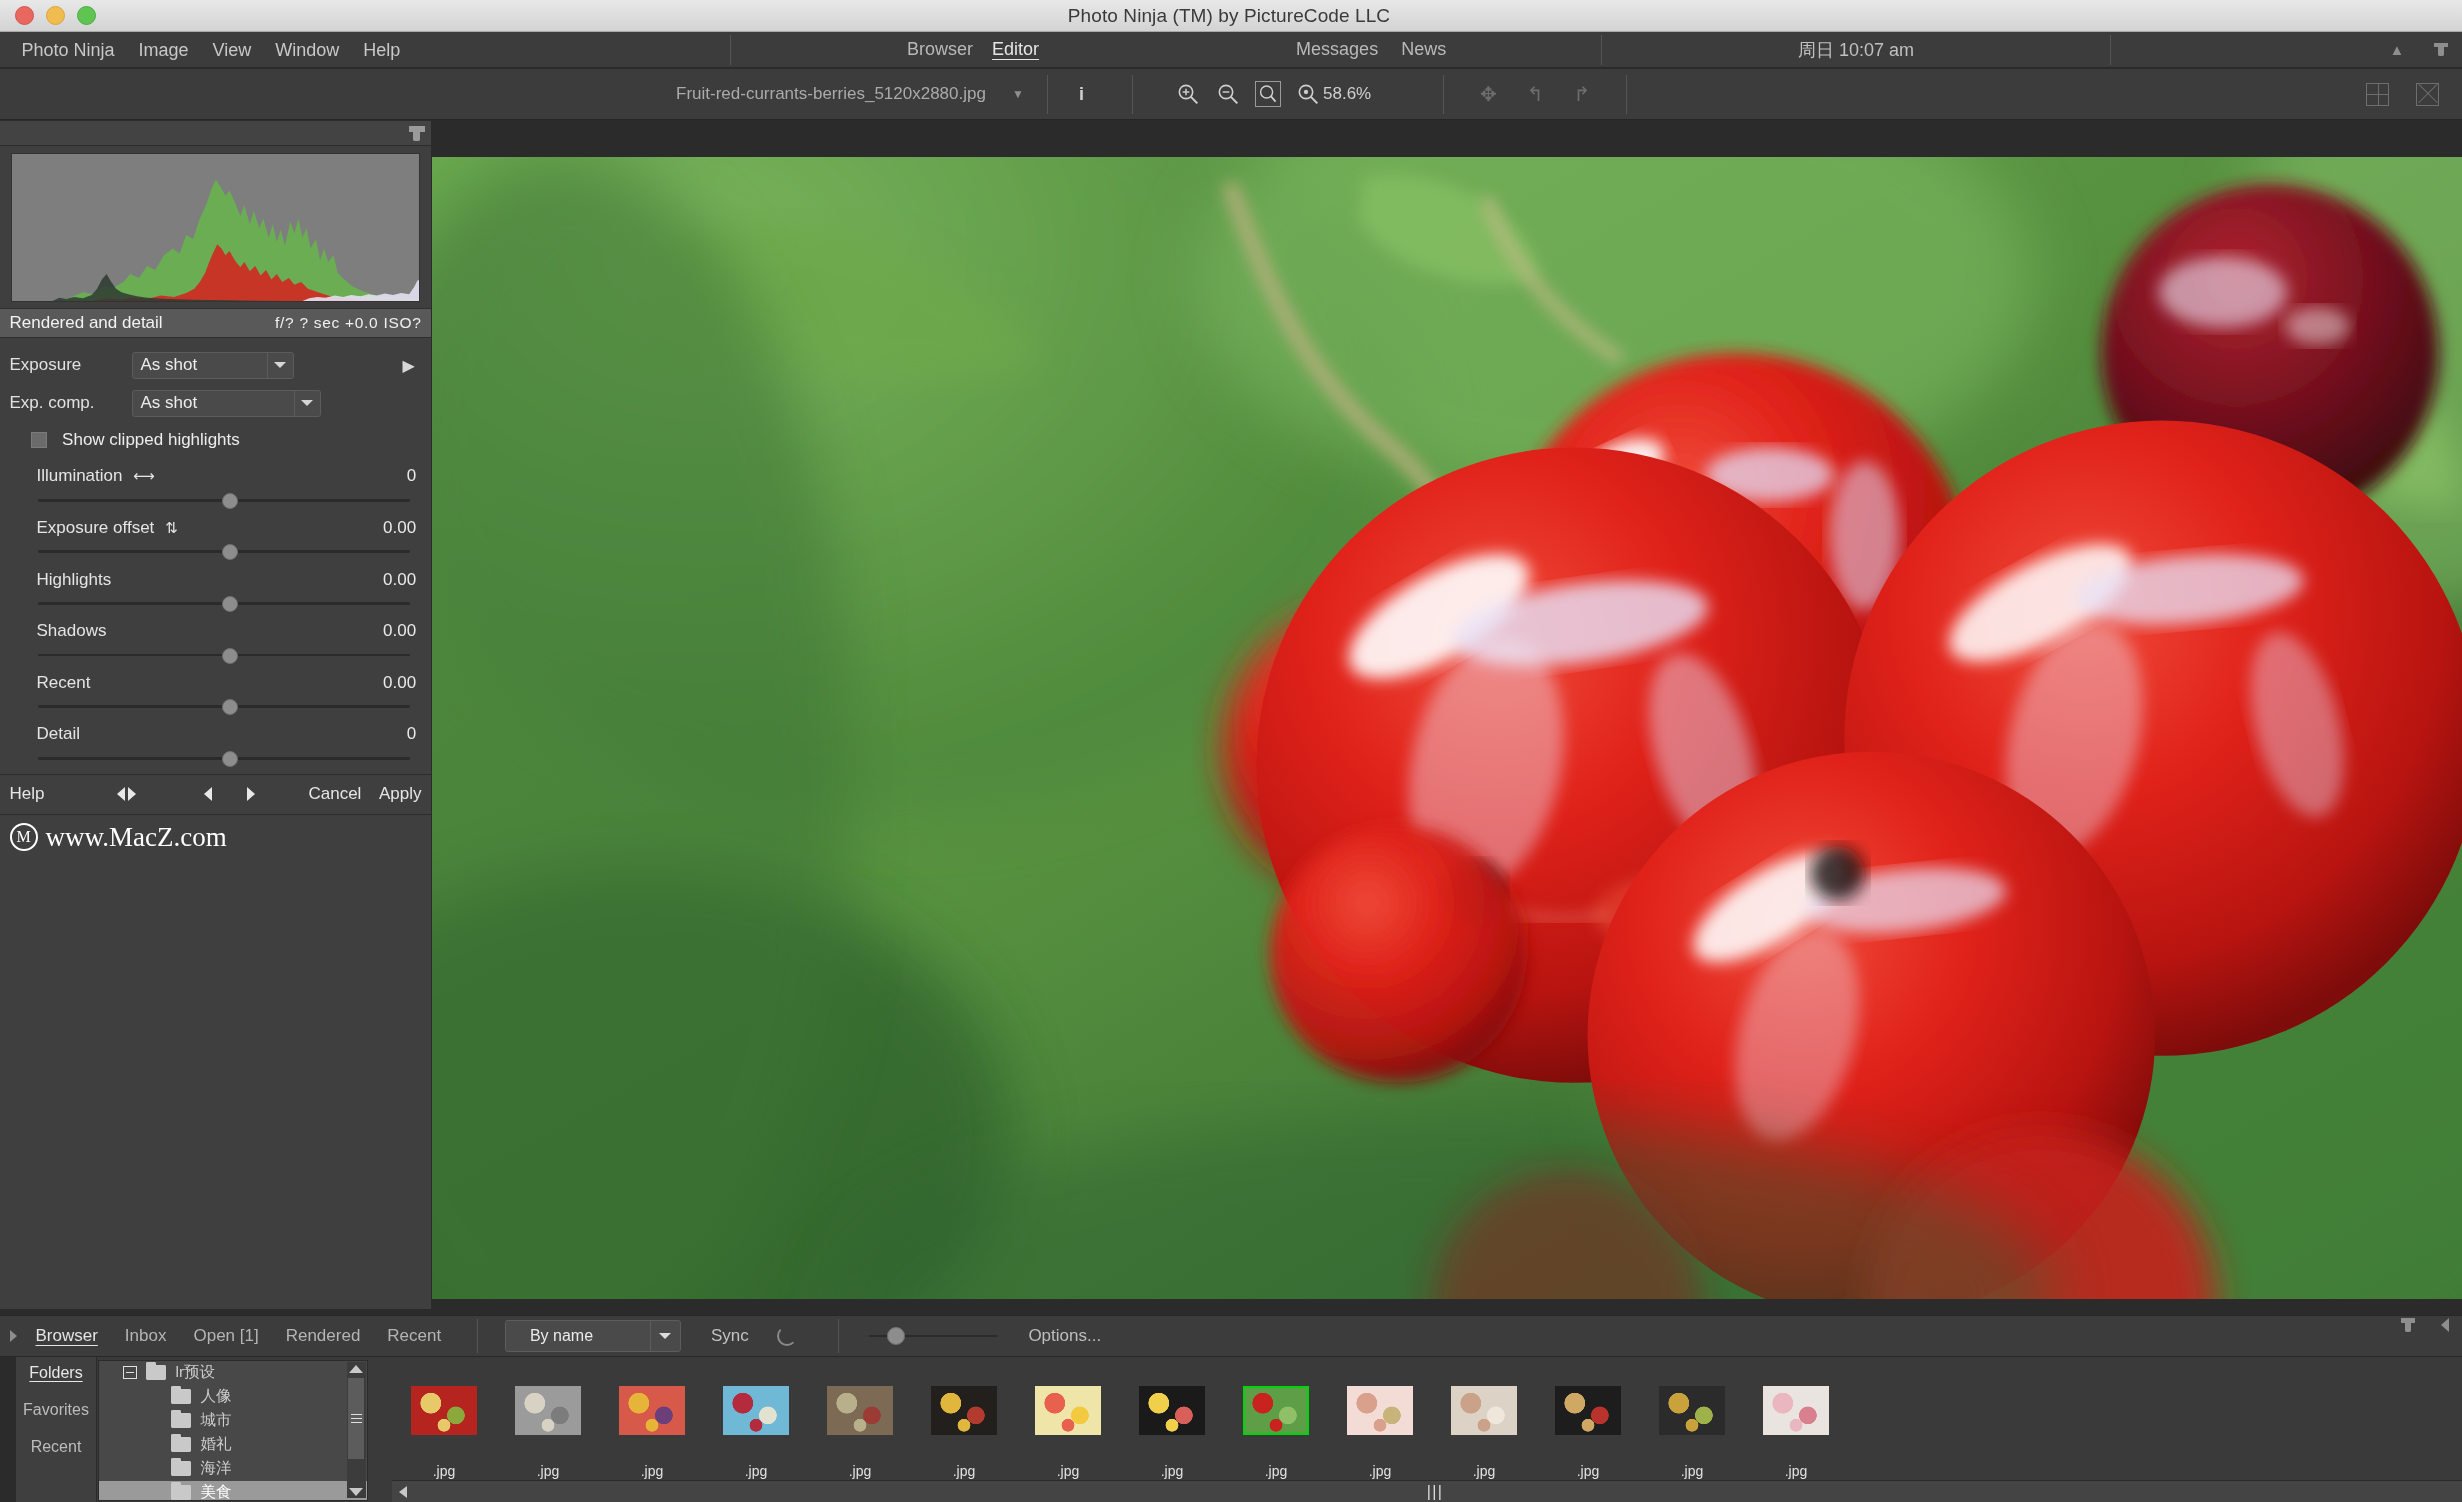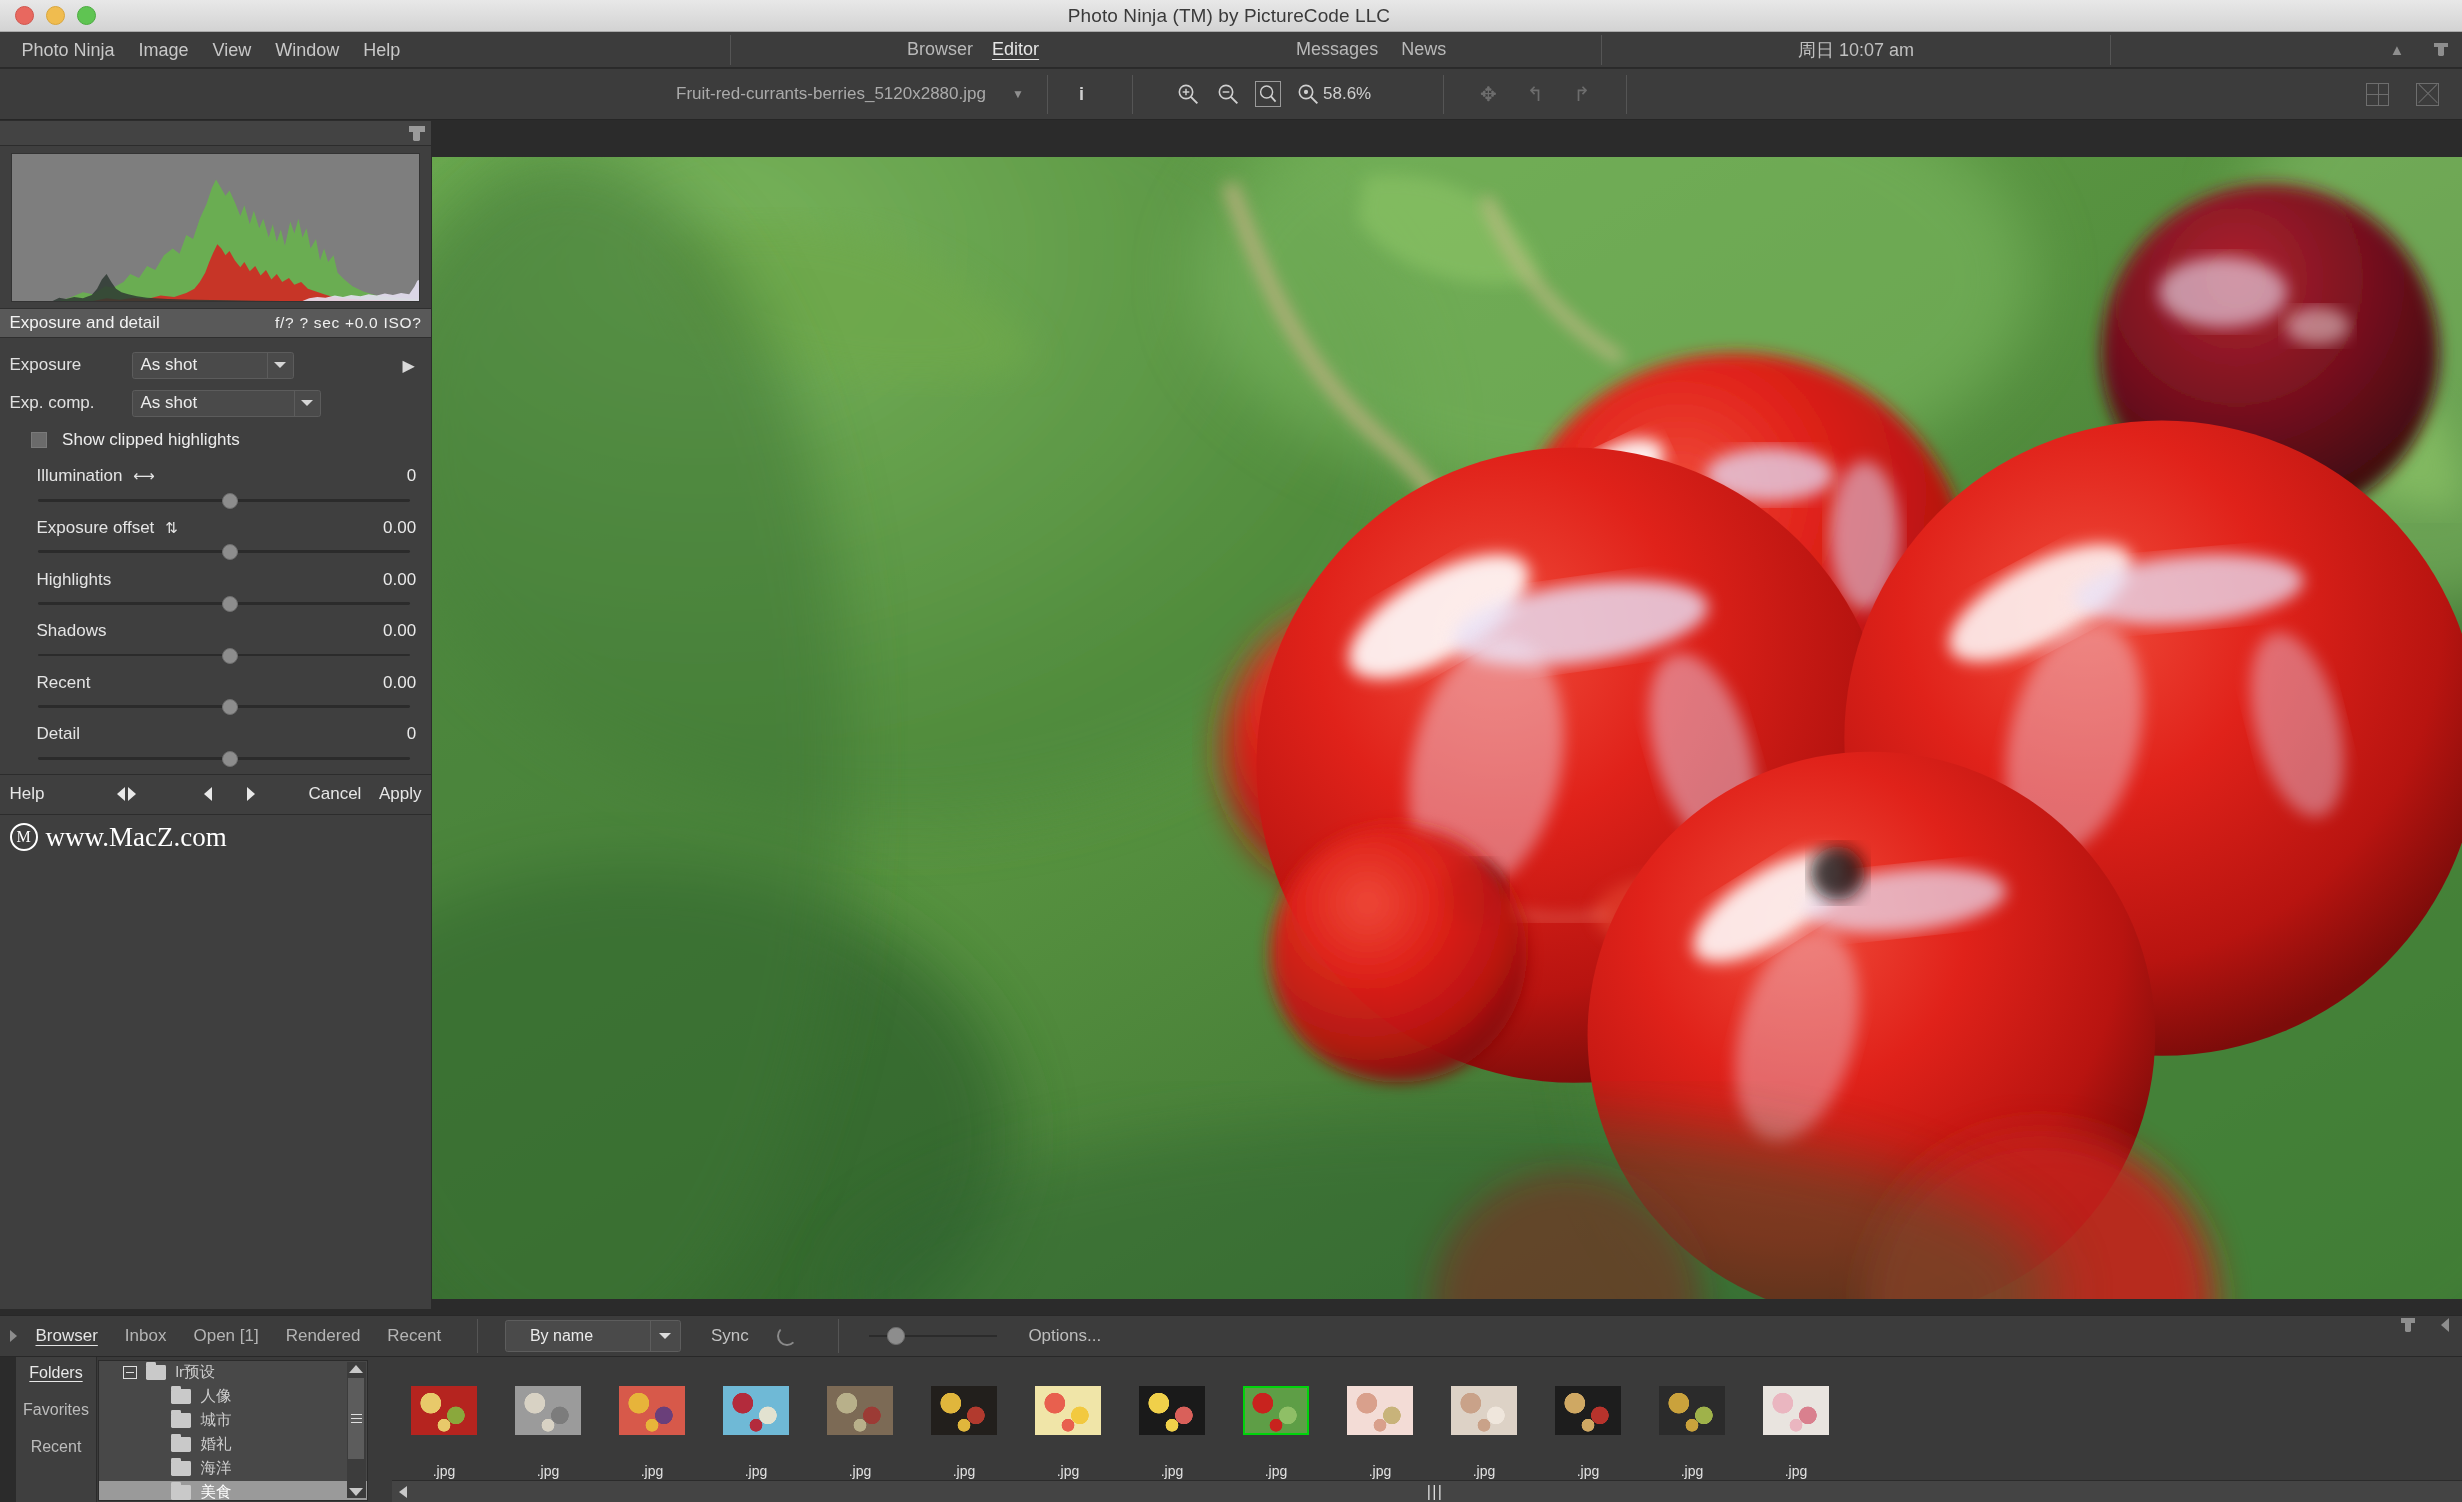--- a/index.html
+++ b/index.html
@@ -386,21 +386,21 @@
                    L147,190 L154,200 L162,205 L172,208 L185,211 L200,213 L230,215 L270,216 L320,217
                    L400,218 Z" fill="#2e3a32" opacity="0.85"></path>
 
           <path d="M430,218 L440,214 L452,212 L464,213 L478,210 L490,212 L502,209 L516,211 L528,208
                    L540,210 L552,207 L564,209 L576,206 L588,208 L596,196 L600,188 L604,186 L604,218 Z" fill="#e6e0f2" opacity="0.9"></path>
         </svg>
       </div>
     </div>
 
     <div class="section-hdr">
-      <div class="t">Exposure and detail</div>
+      <div class="t">Rendered and detail</div>
       <div class="meta">f/?  ? sec  +0.0  ISO?</div>
     </div>
 
     <div class="ctl-body">
 
       <div class="row">
         <div class="lbl">Exposure</div>
         <div class="combo c1">
           <div class="val">As shot</div>
           <div class="arrowbox">

